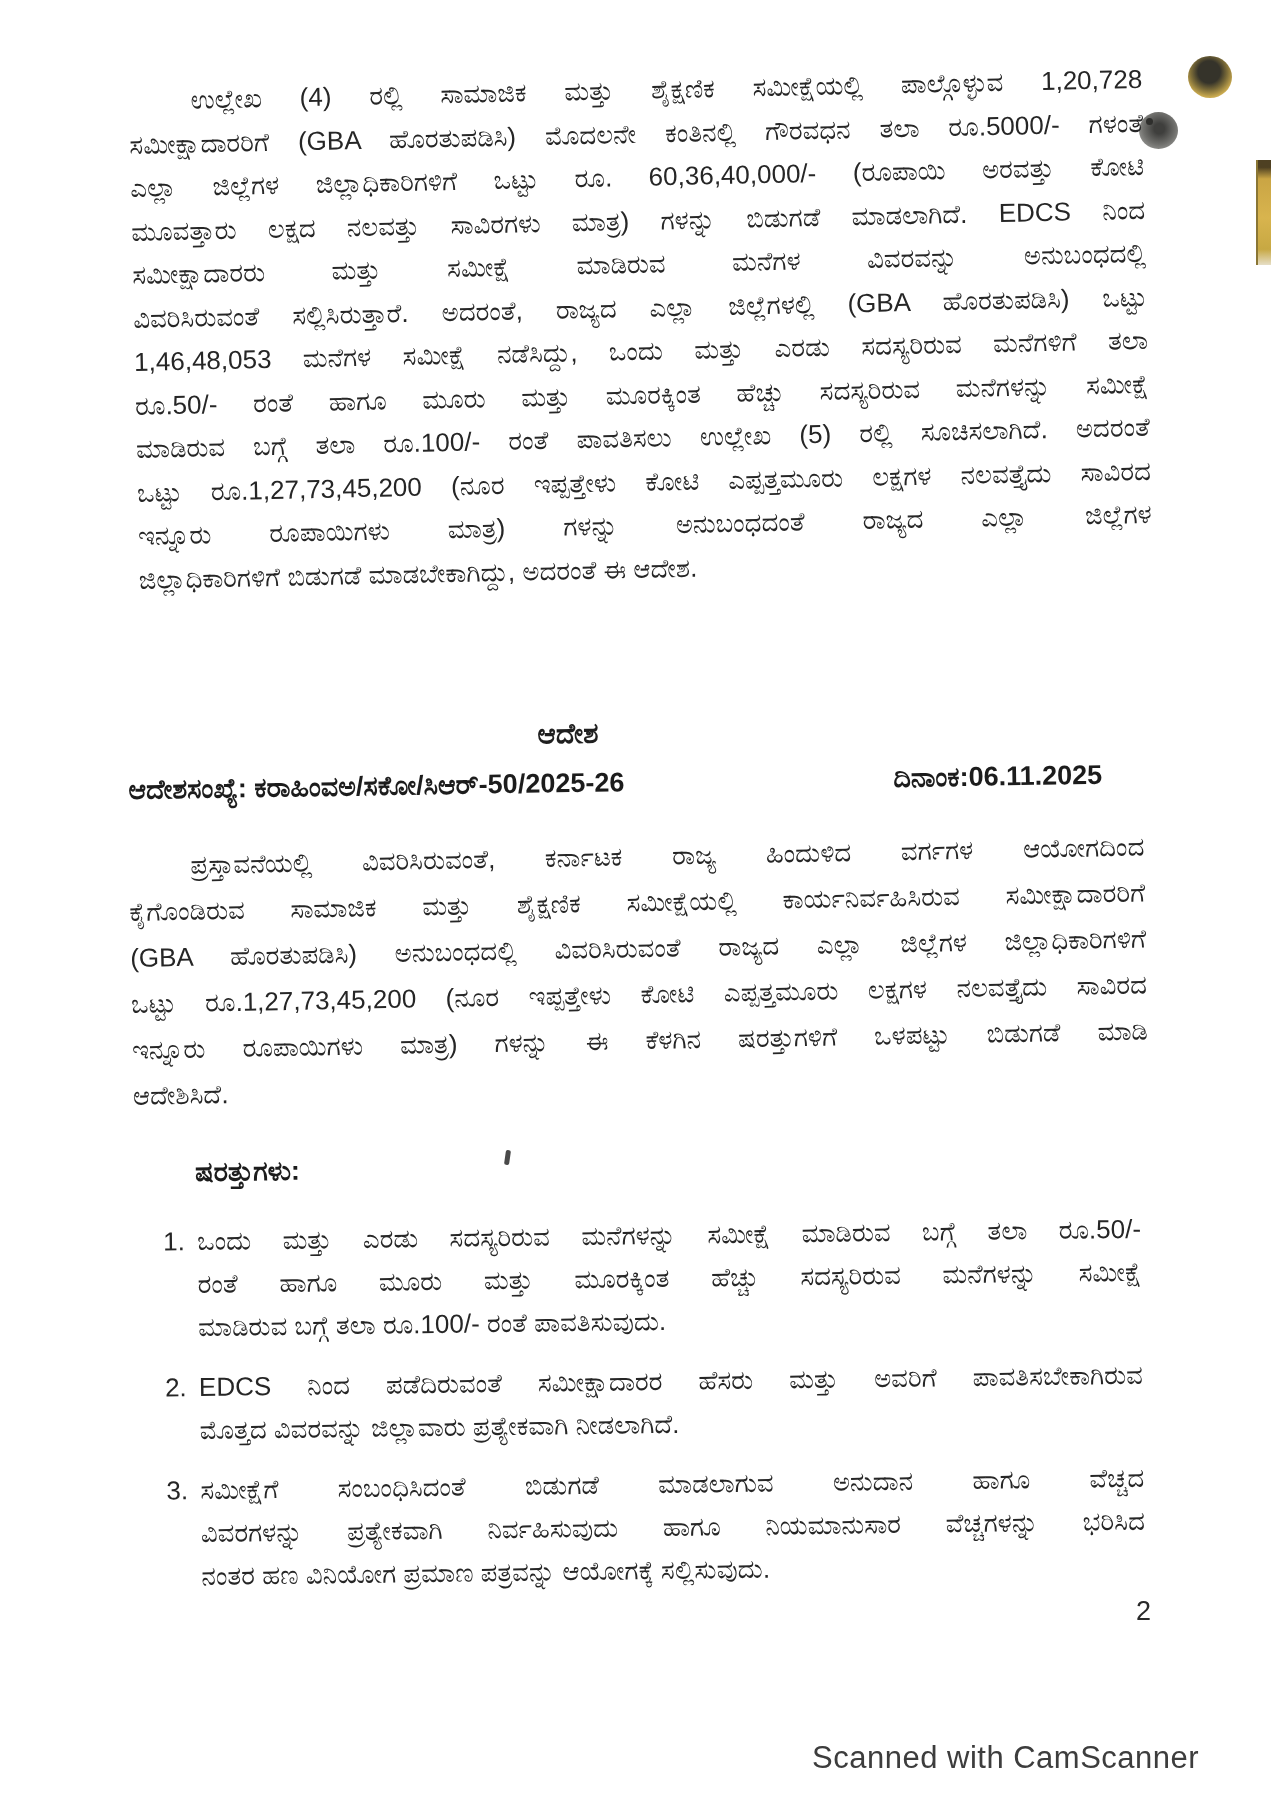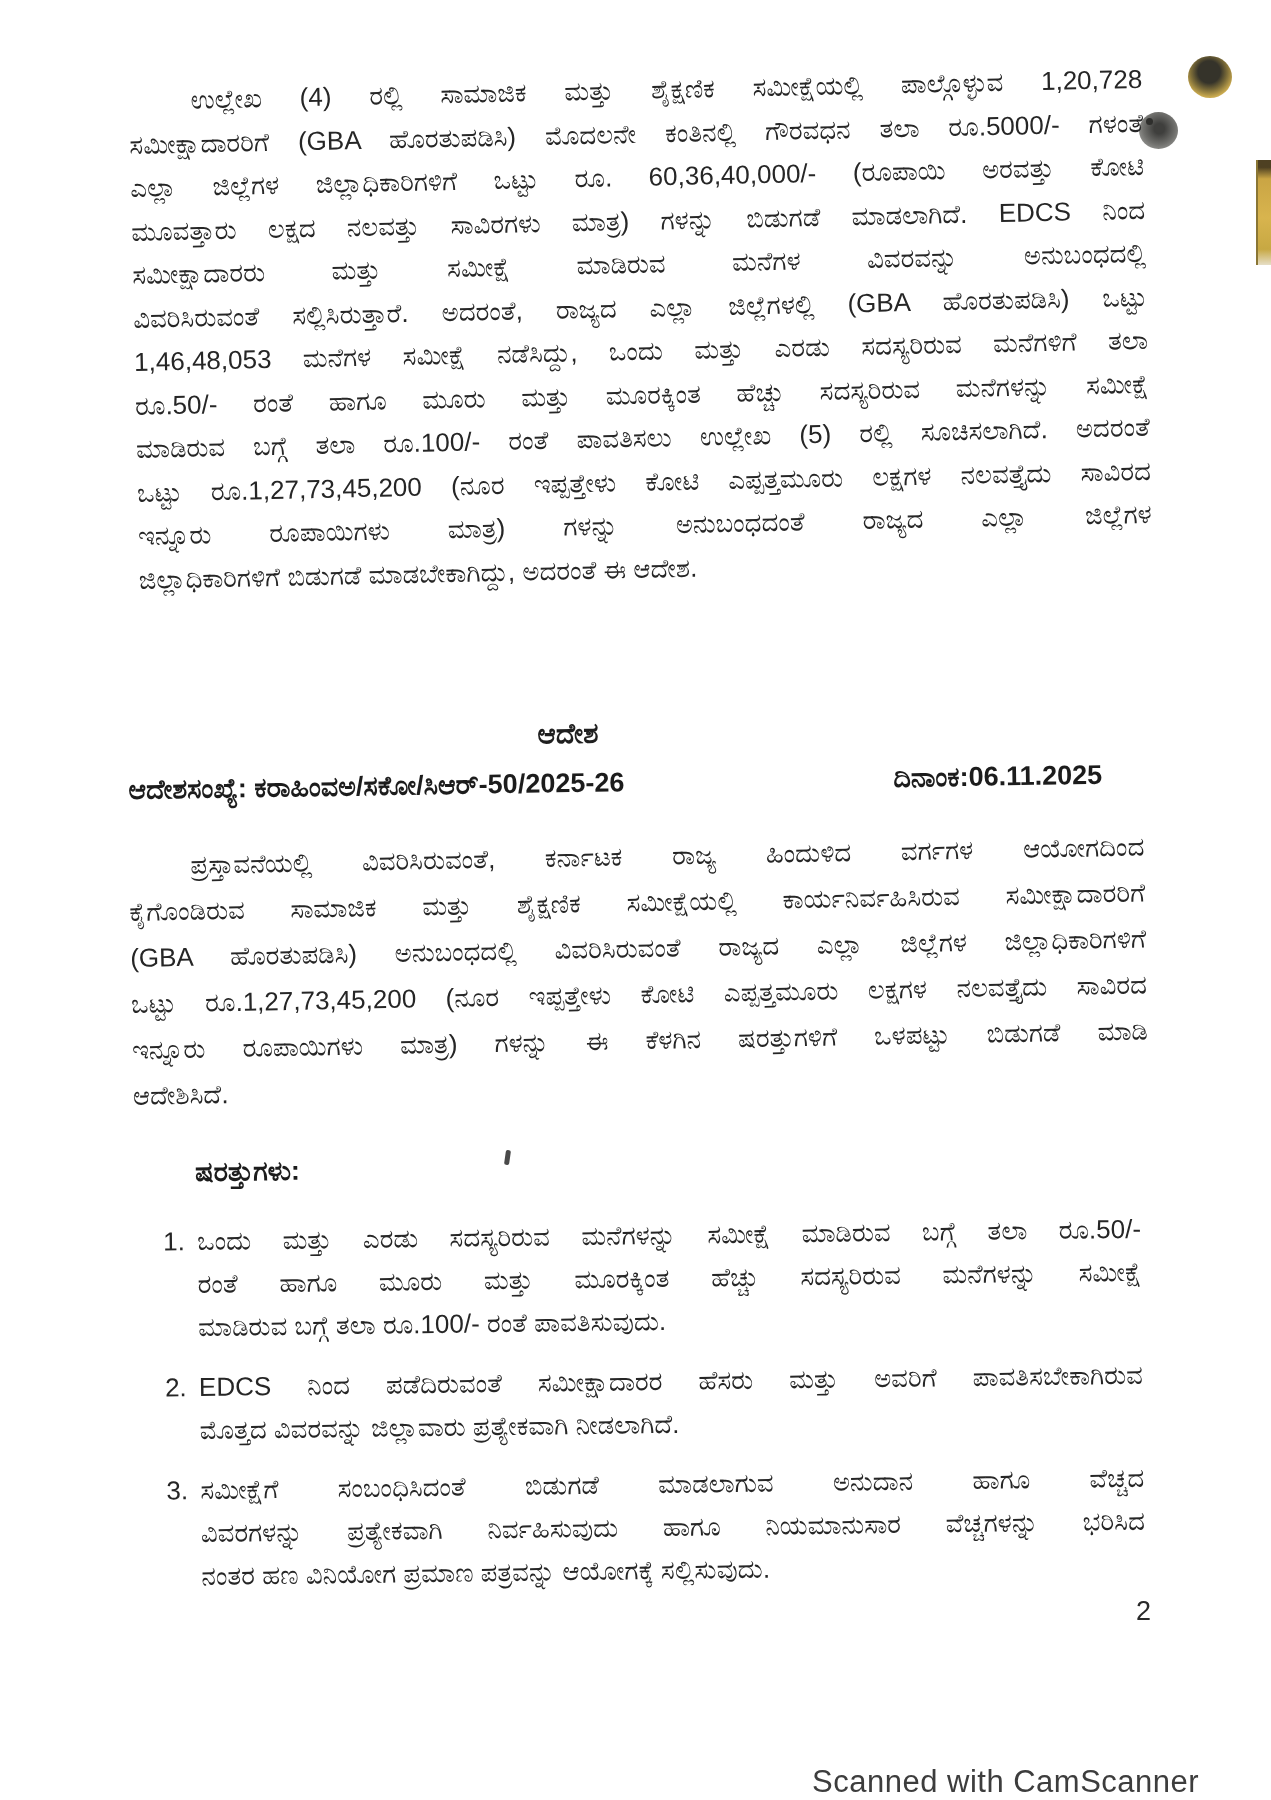--- a/index.html
+++ b/index.html
@@ -58,21 +58,20 @@
   .cond-item { display:flex; margin-bottom:17px; }
   .cond-num { width:34px; flex:0 0 34px; margin-left:34px; line-height:43px; }
   .cond-text { flex:1; line-height:43px; padding-right:2px; }
 
   .page-number {
     left:1136px; top:1596px; font-size:27px; color:#2a2a2a;
   }
   .footer {
     left:812px; top:1740px; font-size:31px; color:#3d3d3d;
     letter-spacing:0.5px;
-    margin-top:24px;
   }
 
   
   .hole1 {
     left:1188px; top:56px; width:44px; height:42px; border-radius:50%;
     background:radial-gradient(circle at 48% 38%, #35332a 0 32%, #7c6c38 52%, #c9a94e 72%, #e9dfb6 100%);
     filter:blur(0.4px);
   }
   .hole2 {
     left:1139px; top:112px; width:39px; height:37px; border-radius:50%;

